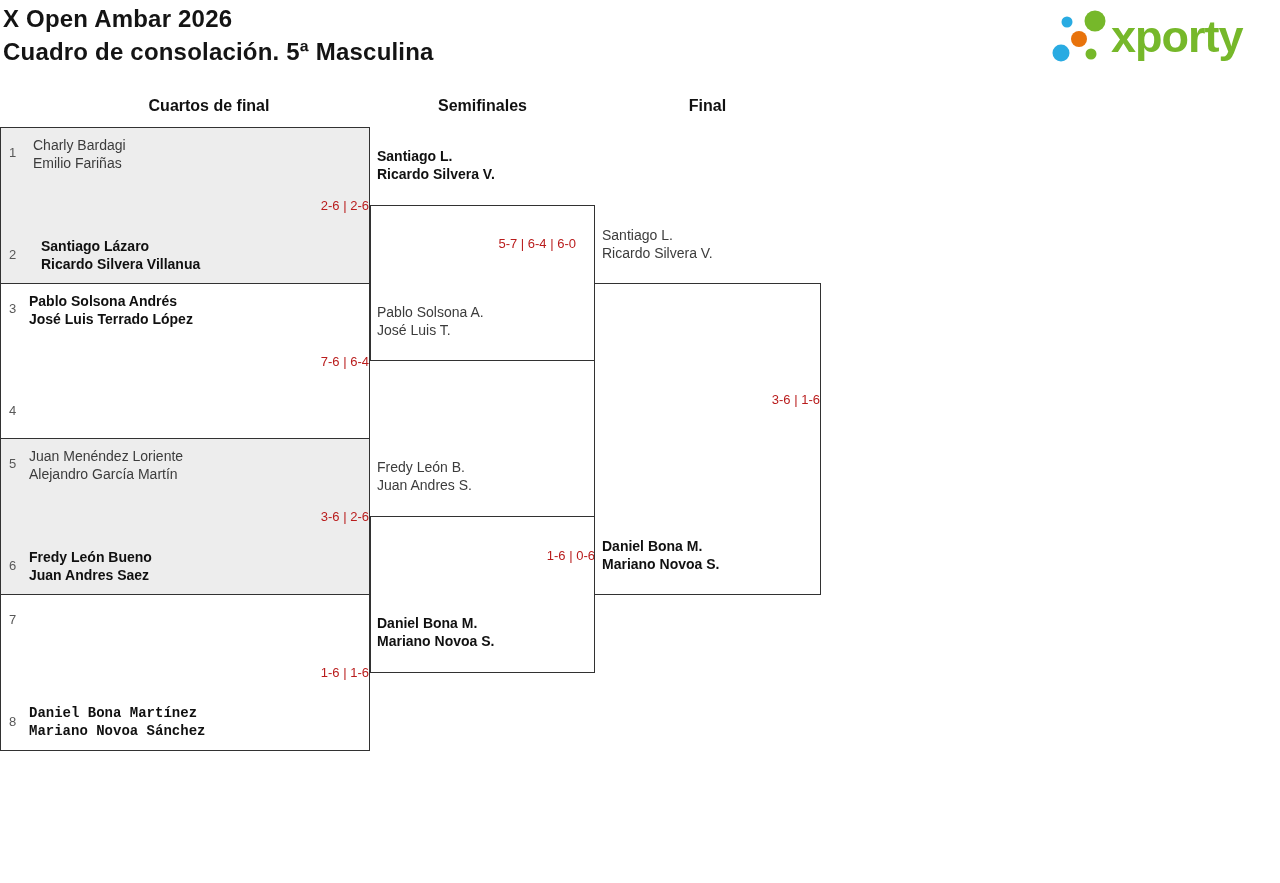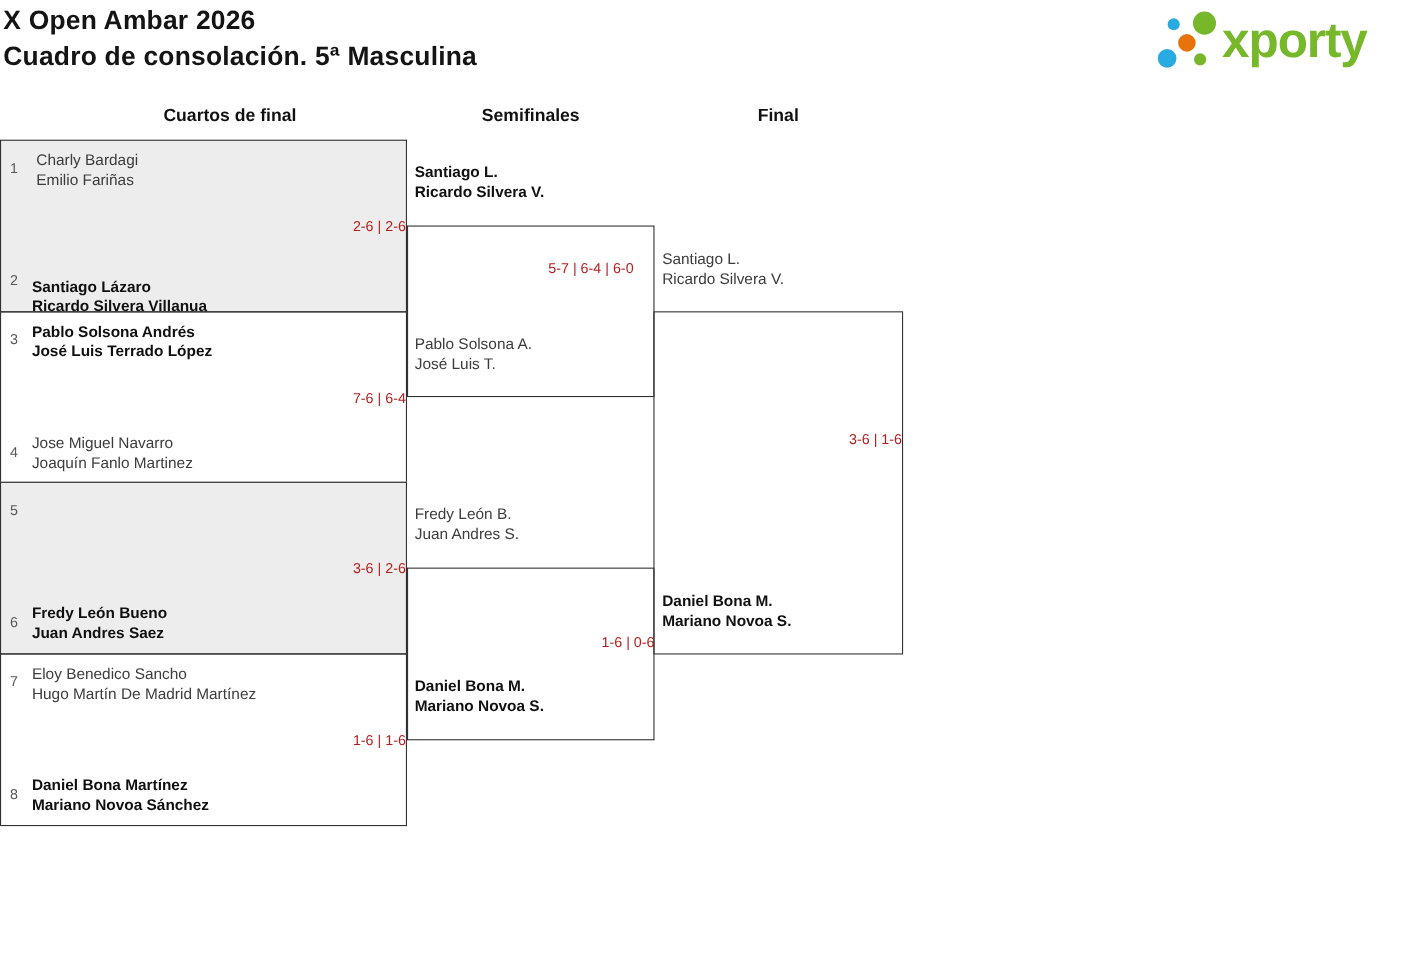--- a/index.html
+++ b/index.html
@@ -42,59 +42,55 @@
   <div class="colh" style="left:370px; width:225px;">Semifinales</div>
   <div class="colh" style="left:595px; width:225px;">Final</div>
 
   <div class="box bg-gray" style="left:0px; top:127px; width:370px; height:157px;">
     <div class="seed" style="left:8px; top:17px;">1</div>
     <div class="team" style="left:32px; top:8px;">
       <div>Charly Bardagi</div>
       <div>Emilio Fariñas</div>
     </div>
     <div class="score" style="left:0; right:0; top:70px;">2-6 | 2-6</div>
-    <div class="team winner" style="left:28px; top:109px;margin-top:14px;">
+    <div class="team winner" style="left:40px; top:109px;">
       <div>Santiago Lázaro</div>
       <div>Ricardo Silvera Villanua</div>
     </div>
     <div class="seed" style="left:8px; top:119px;">2</div>
   </div>
 
   <div class="box" style="left:0px; top:283px; width:370px; height:156px;">
     <div class="seed" style="left:8px; top:17px;">3</div>
     <div class="team winner" style="left:28px; top:8px;">
       <div>Pablo Solsona Andrés</div>
       <div>José Luis Terrado López</div>
     </div>
     <div class="score" style="left:0; right:0; top:70px;">7-6 | 6-4</div>
-    <div class="team" style="left:28px; top:109px;">
-      <div>Jose Miguel Navarro</div>
-      <div>Joaquín Fanlo Martinez</div>
-    </div>
     <div class="seed" style="left:8px; top:119px;">4</div>
   </div>
 
   <div class="box bg-gray" style="left:0px; top:438px; width:370px; height:157px;">
     <div class="seed" style="left:8px; top:17px;">5</div>
+    <div class="team" style="left:28px; top:8px;">
+      <div>Juan Menéndez Loriente</div>
+      <div>Alejandro García Martín</div>
+    </div>
     <div class="score" style="left:0; right:0; top:70px;">3-6 | 2-6</div>
     <div class="team winner" style="left:28px; top:109px;">
       <div>Fredy León Bueno</div>
       <div>Juan Andres Saez</div>
     </div>
     <div class="seed" style="left:8px; top:119px;">6</div>
   </div>
 
   <div class="box" style="left:0px; top:594px; width:370px; height:157px;">
     <div class="seed" style="left:8px; top:17px;">7</div>
-    <div class="team" style="left:28px; top:8px;">
-      <div>Eloy Benedico Sancho</div>
-      <div>Hugo Martín De Madrid Martínez</div>
-    </div>
     <div class="score" style="left:0; right:0; top:70px;">1-6 | 1-6</div>
-    <div class="team winner" style="left:28px; top:109px;">
+    <div class="team winner" style="left:28px; top:109px;font-family:Liberation Mono, monospace;">
       <div>Daniel Bona Martínez</div>
       <div>Mariano Novoa Sánchez</div>
     </div>
     <div class="seed" style="left:8px; top:119px;">8</div>
   </div>
 
   <div class="box" style="left:370px; top:205px; width:225px; height:156px;"></div>
   <div class="team winner" style="left:377px; top:147px;">
     <div>Santiago L.</div>
     <div>Ricardo Silvera V.</div>
@@ -103,21 +99,21 @@
   <div class="team" style="left:377px; top:303px;">
     <div>Pablo Solsona A.</div>
     <div>José Luis T.</div>
   </div>
 
   <div class="box" style="left:370px; top:516px; width:225px; height:157px;"></div>
   <div class="team" style="left:377px; top:458px;">
     <div>Fredy León B.</div>
     <div>Juan Andres S.</div>
   </div>
-  <div class="score" style="left:370px; width:225px; top:548px;margin-top:28px;">1-6 | 0-6</div>
+  <div class="score" style="left:370px; width:225px; top:548px;">1-6 | 0-6</div>
   <div class="team winner" style="left:377px; top:614px;">
     <div>Daniel Bona M.</div>
     <div>Mariano Novoa S.</div>
   </div>
 
   <div class="box" style="left:594px; top:283px; width:227px; height:312px;"></div>
   <div class="team" style="left:602px; top:226px;">
     <div>Santiago L.</div>
     <div>Ricardo Silvera V.</div>
   </div>

